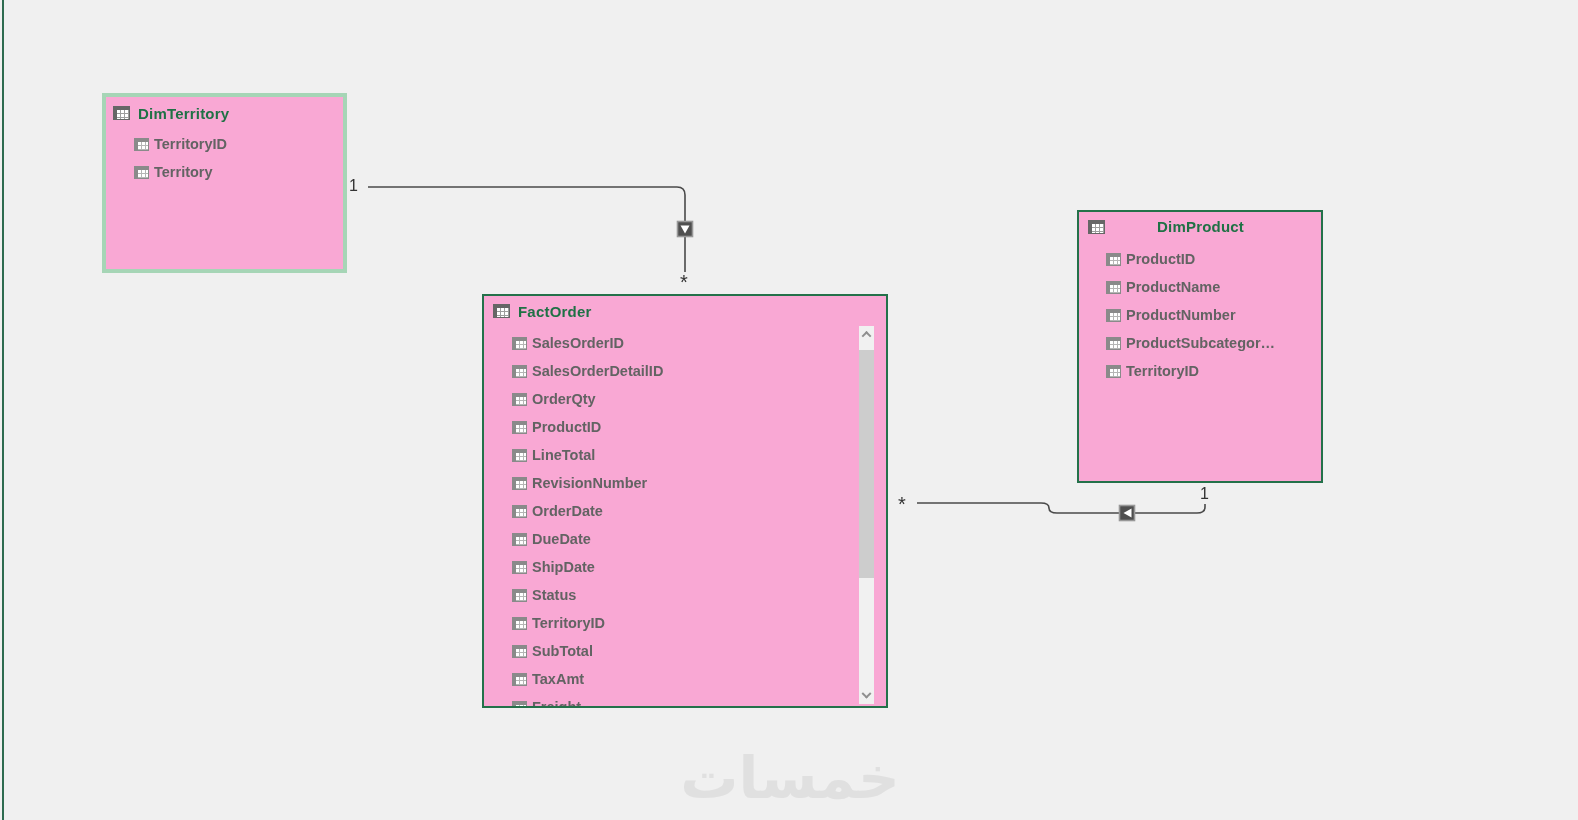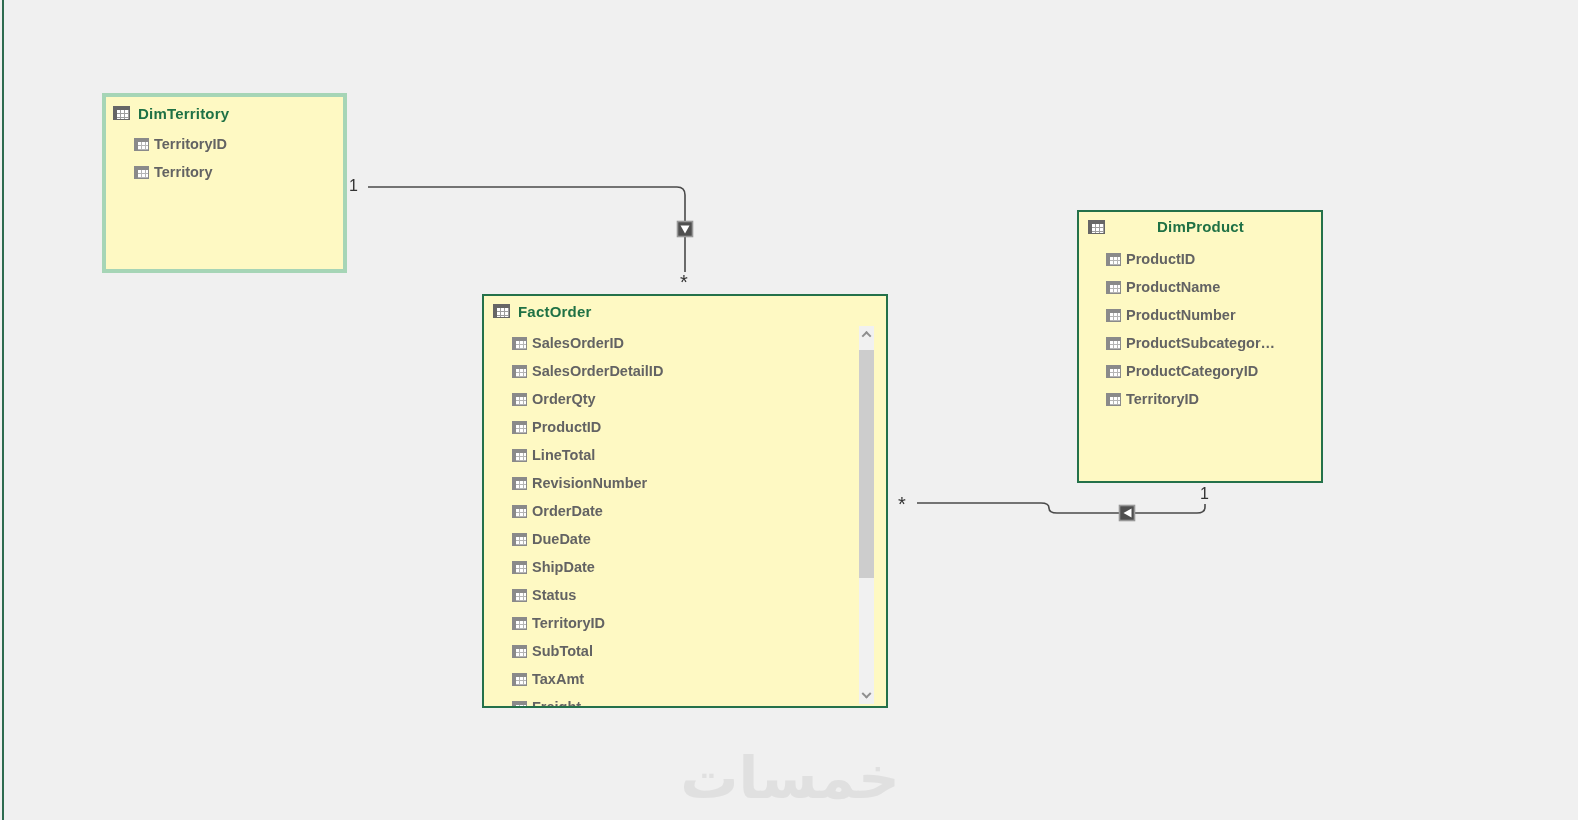--- a/index.html
+++ b/index.html
@@ -10,21 +10,21 @@
     font-family:"Liberation Sans", sans-serif;
   }
   .canvas-edge {
     position:absolute; left:2px; top:0; bottom:0; width:2px;
     background:#2e6b50;
   }
   svg.connectors { position:absolute; left:0; top:0; z-index:1; }
 
   
   .table-card {
-    position:absolute; background:#fef9c3; z-index:2; overflow:hidden;
+    position:absolute; background:#f9a8d4; z-index:2; overflow:hidden;
   }
   .card-plain    { border:2px solid #24714a; }
   .card-selected { border:4px solid #a6d5b6; }
 
   .t-title {
     display:flex; align-items:center; height:26px;
   }
   .t-name {
     font-weight:bold; font-size:15px; color:#1f7145; margin-left:8px;
     letter-spacing:.2px; white-space:nowrap;
@@ -243,22 +243,18 @@
     <div class="field-row">
       <span class="icon-col"></span>
       <span class="f-name">ProductNumber</span>
     </div>
     <div class="field-row">
       <span class="icon-col"></span>
       <span class="f-name">ProductSubcategor…</span>
     </div>
     <div class="field-row">
       <span class="icon-col"></span>
-      <span class="f-name">ProductCategoryID</span>
-    </div>
-    <div class="field-row">
-      <span class="icon-col"></span>
       <span class="f-name">TerritoryID</span>
     </div>
   </div>
 </div>
 
 <div class="watermark">خمسات</div>
 
 </body></html>

